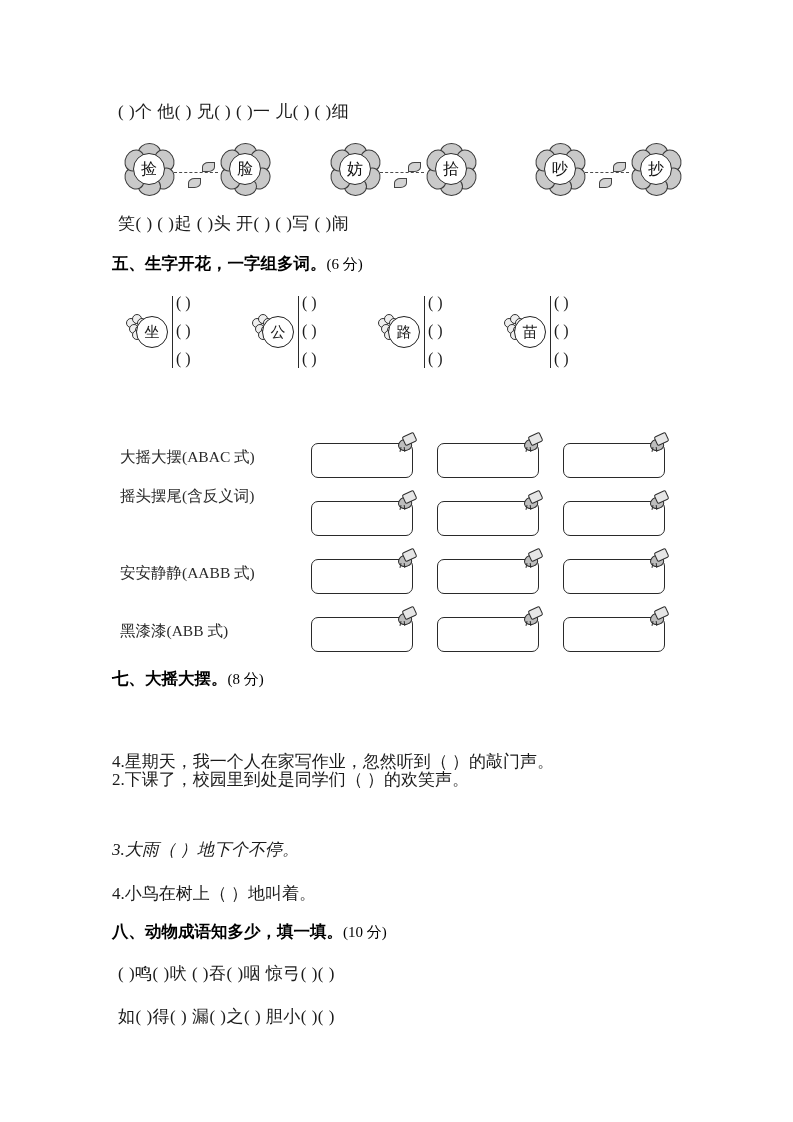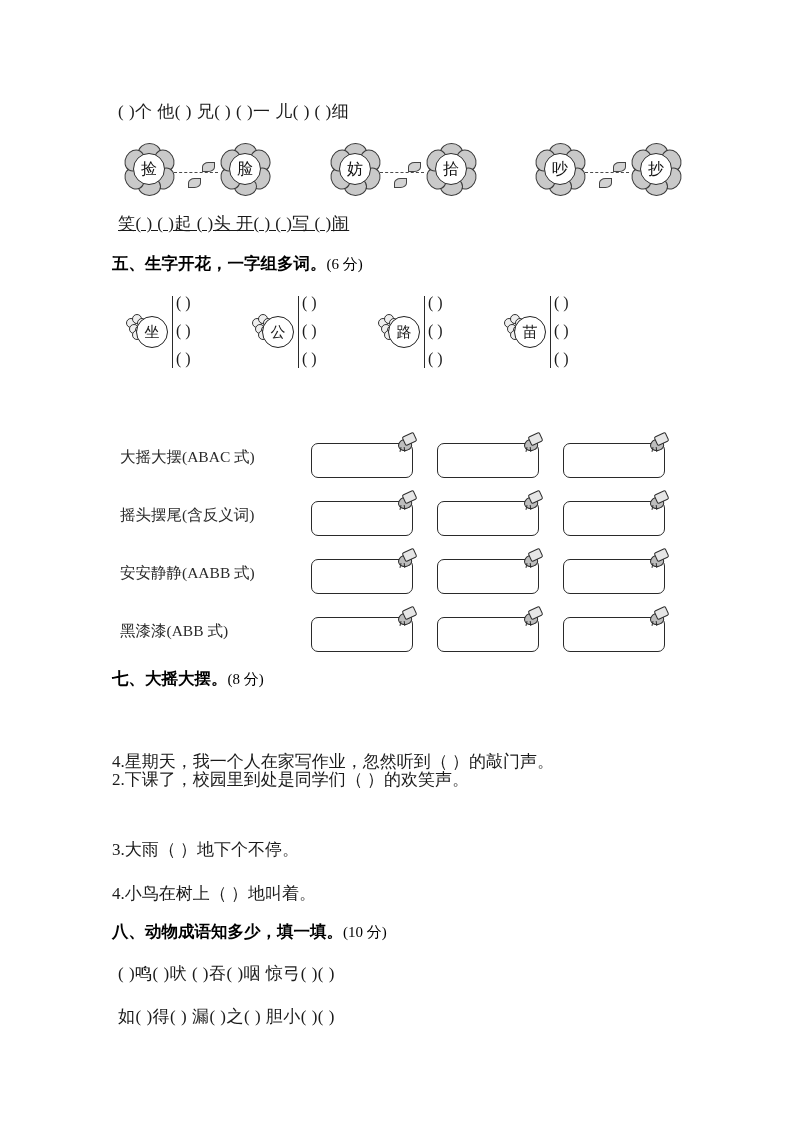--- a/index.html
+++ b/index.html
@@ -280,21 +280,21 @@
         <div class="petal" style="transform:translate(15px,-9px) rotate(60deg);"></div>
         <div class="petal" style="transform:translate(15px,9px) rotate(120deg);"></div>
         <div class="petal" style="transform:translate(0px,17px) rotate(0deg);"></div>
         <div class="petal" style="transform:translate(-15px,9px) rotate(60deg);"></div>
         <div class="petal" style="transform:translate(-15px,-9px) rotate(120deg);"></div>
       </div>
       <div class="fcore">抄</div>
     </div>
   </div>
 
-  <div class="row" style="left:118px; top:212px;text-decoration:underline;">笑(      ) (       )起     (       )头  开(       )      (       )写 (       )闹</div>
+  <div class="row" style="left:118px; top:212px;">笑(      ) (       )起     (       )头  开(       )      (       )写 (       )闹</div>
 
   <div class="sec-title" style="left:112px; top:253px;">
     <span>五、生字开花，一字组多词。</span><span class="pts">(6 分)</span>
   </div>
 
   <div class="seedgroup" style="left:126px; top:296px; width:130px; height:72px;">
     <div class="berry" style="left:0px; top:18px;">
       <i style="left:0px; top:4px;"></i>
         <i style="left:6px; top:0px;"></i>
       <i style="left:11px; top:4px;"></i>
@@ -374,21 +374,21 @@
       <span class="leg2"></span>
   </div>
   <div class="abox" style="left:563px; top:443px;"></div>
   <div class="birdy" style="left:648px; top:434px;">
     <span class="body"></span>
       <span class="wing"></span>
       <span class="leg"></span>
       <span class="leg2"></span>
   </div>
 
-  <div class="pattern-label" style="left:120px; top:505px;">摇头摆尾(含反义词)</div>
+  <div class="pattern-label" style="left:120px; top:486px;">摇头摆尾(含反义词)</div>
   <div class="abox" style="left:311px; top:501px;"></div>
   <div class="birdy" style="left:396px; top:492px;">
     <span class="body"></span>
       <span class="wing"></span>
       <span class="leg"></span>
       <span class="leg2"></span>
   </div>
   <div class="abox" style="left:437px; top:501px;"></div>
   <div class="birdy" style="left:522px; top:492px;">
     <span class="body"></span>
@@ -450,21 +450,21 @@
       <span class="leg2"></span>
   </div>
 
   <div class="sec-title" style="left:112px; top:668px;">
     <span>七、大摇大摆。</span><span class="pts">(8 分)</span>
   </div>
 
 
   <div class="qline" style="left:112px; top:750px;">4.星期天，我一个人在家写作业，忽然听到（              ）的敲门声。</div>
   <div class="qline" style="left:112px; top:768px;font-family:Liberation Serif, serif;">2.下课了，校园里到处是同学们（              ）的欢笑声。</div>
-  <div class="qline" style="left:112px; top:838px;">3.大雨（              ）地下个不停。</div>
+  <div class="qline" style="left:112px; top:838px;font-style:italic;">3.大雨（              ）地下个不停。</div>
   <div class="qline" style="left:112px; top:882px;">4.小鸟在树上（              ）地叫着。</div>
 
   <div class="sec-title" style="left:112px; top:921px;">
     <span>八、动物成语知多少，填一填。</span><span class="pts">(10 分)</span>
   </div>
 
   <div class="row" style="left:118px; top:1005px;">如(       )得(       )          漏(       )之(       )          胆小(       )(       )</div>
   <div class="row" style="left:118px; top:962px;">(       )鸣(       )吠        (       )吞(       )咽          惊弓(       )(       )</div>
 
 </div>

